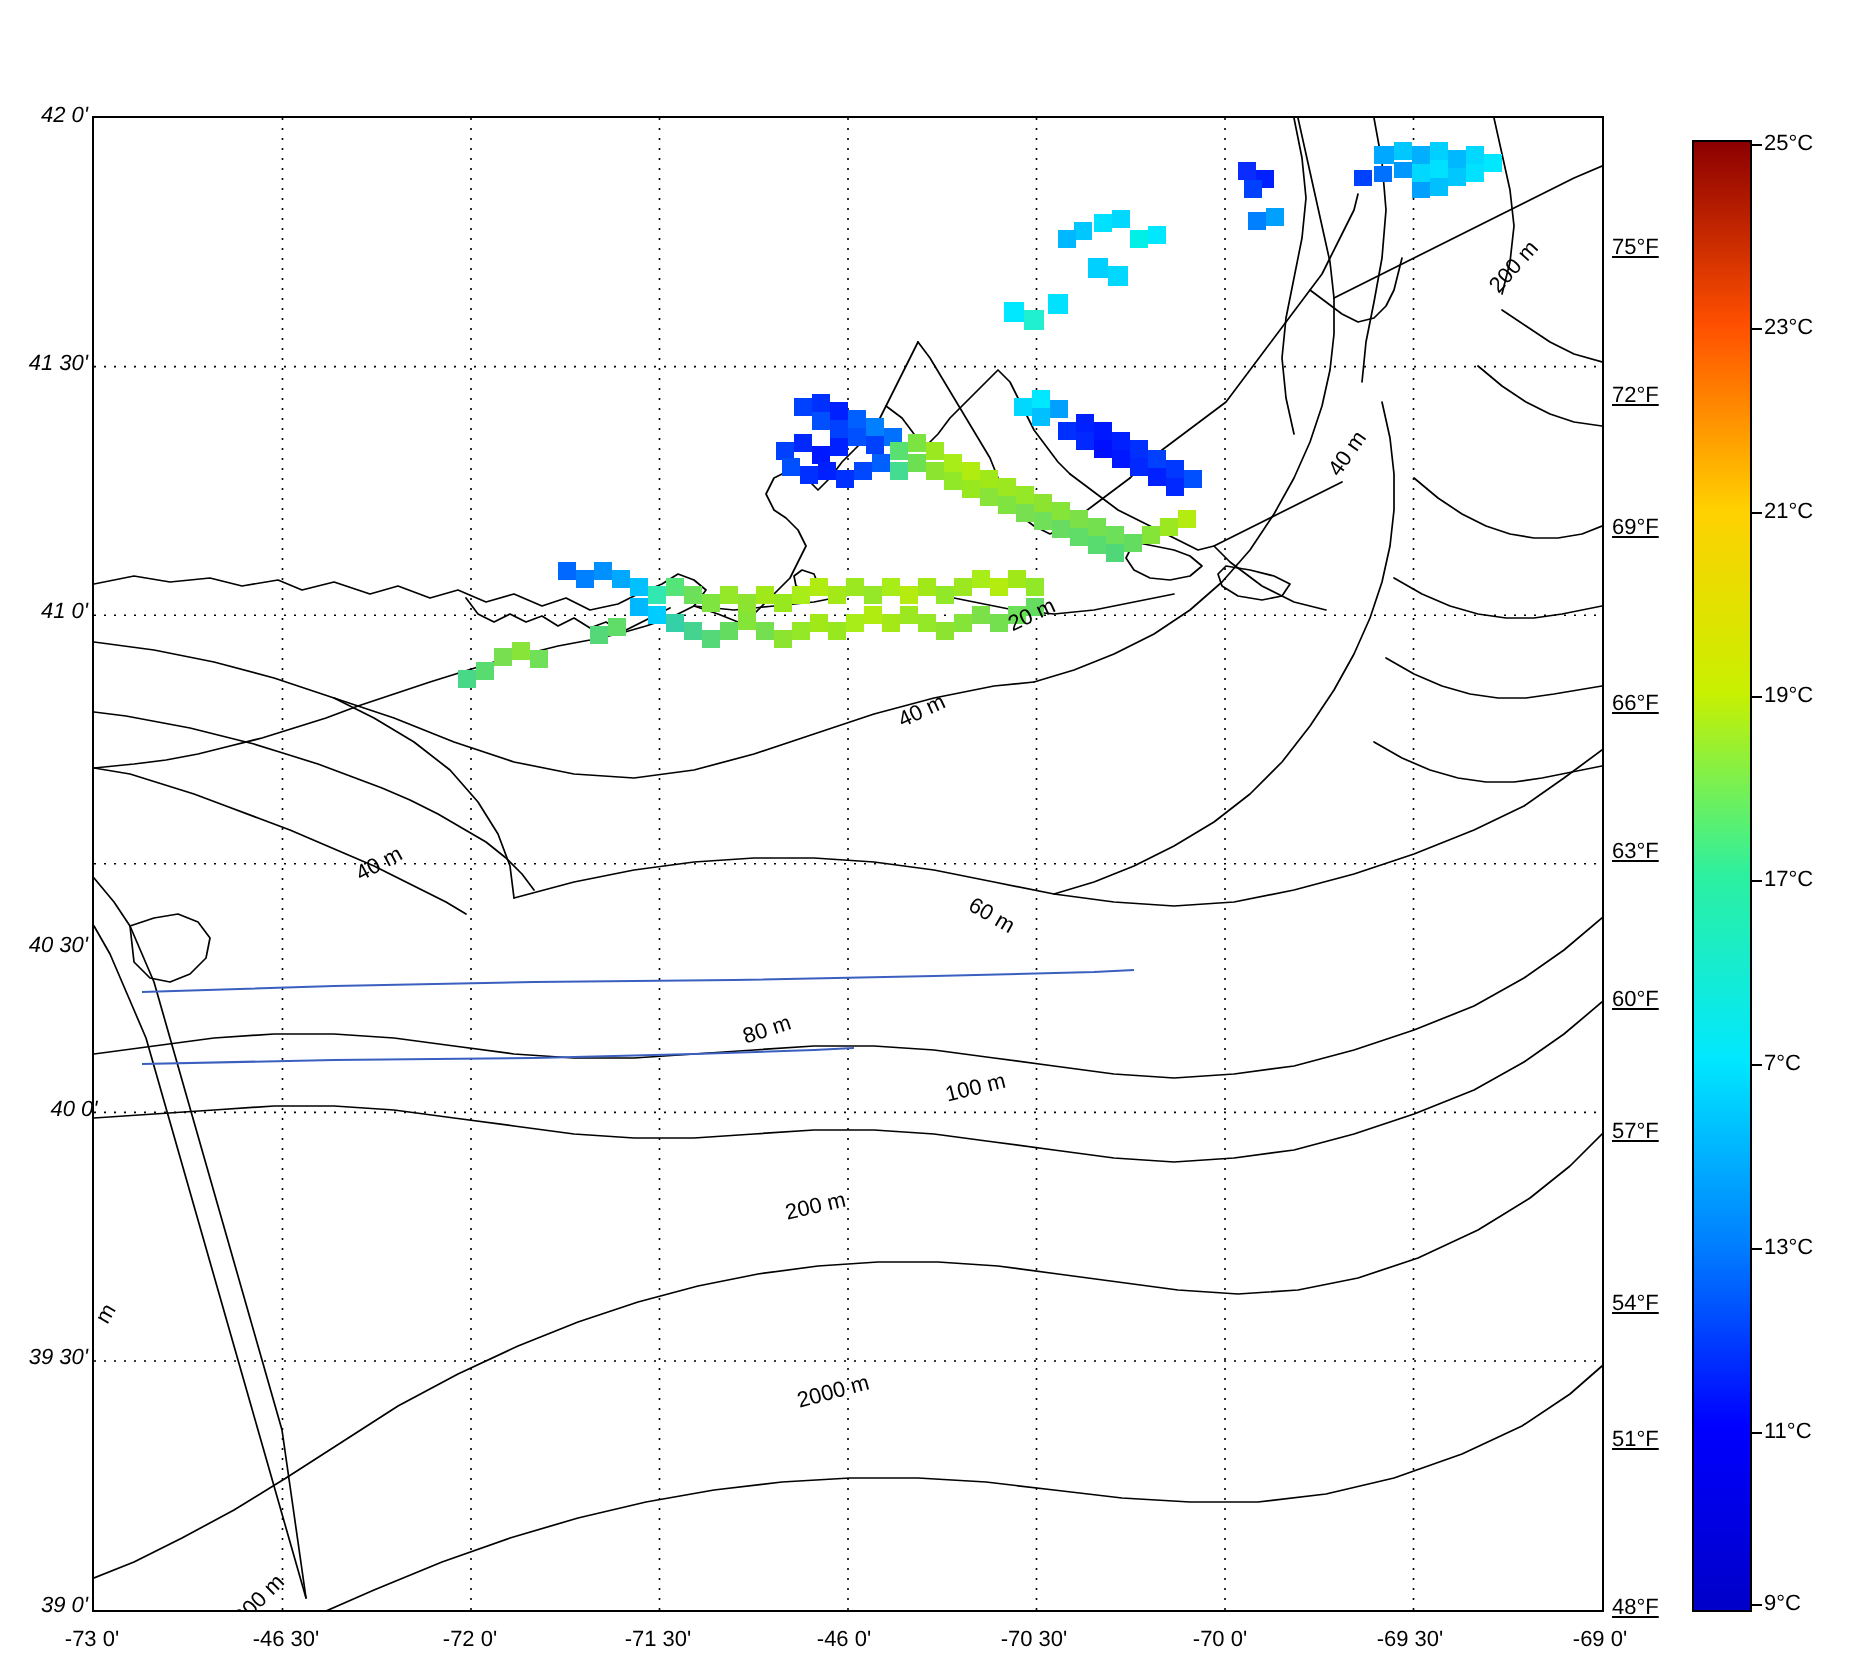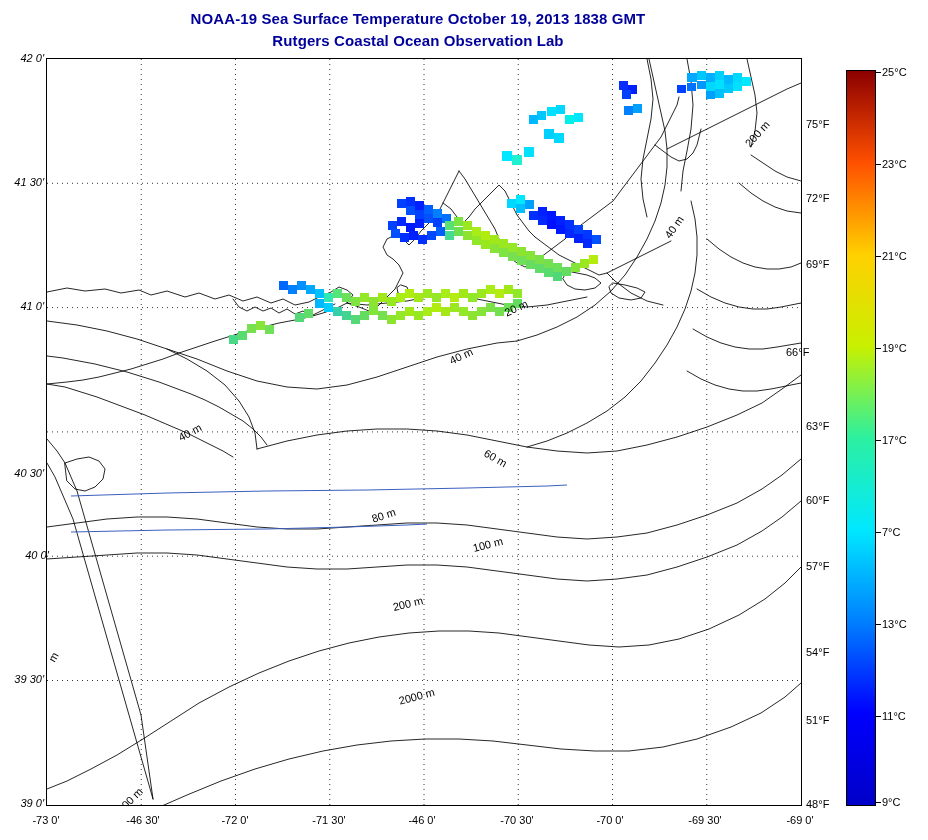--- a/index.html
+++ b/index.html
@@ -60,20 +60,21 @@
     font-size: 11px;
     color: #000000;
     white-space: nowrap;
   }
   .ylabel-left {
     text-align: right;
     font-style: italic;
   }
   .ylabel-right {
     text-align: left;
+    text-decoration: underline;
   }
   .xlabel {
     text-align: center;
   }
 
   
   #colorbar-wrap {
     position: absolute;
     left: 846px;
     top: 70px;
@@ -112,24 +113,20 @@
     color: #000000;
     white-space: nowrap;
     transform-origin: left center;
   }
 </style>
 </head>
 <body>
 
 <div id="root">
 
-  <div class="title-block">
-    <div class="title-line">NOAA-19 Sea Surface Temperature October 19, 2013 1838 GMT</div>
-    <div class="title-line">Rutgers Coastal Ocean Observation Lab</div>
-  </div>
 
   <div id="map-frame">
     <svg id="map-svg" width="754" height="746" viewBox="0 0 754 746" xmlns="http://www.w3.org/2000/svg">
 
       <g stroke="#000000" stroke-width="0.8" stroke-dasharray="1,4" fill="none">
         <line x1="94.25" y1="0" x2="94.25" y2="746"></line>
         <line x1="188.5" y1="0" x2="188.5" y2="746"></line>
         <line x1="282.75" y1="0" x2="282.75" y2="746"></line>
         <line x1="377" y1="0" x2="377" y2="746"></line>
         <line x1="471.25" y1="0" x2="471.25" y2="746"></line>
@@ -427,21 +424,21 @@
   <div class="axis-label ylabel-left" style="left:2px; top:176px; width:42px;">41 30'</div>
   <div class="axis-label ylabel-left" style="left:2px; top:300px; width:42px;">41 0'</div>
   <div class="axis-label ylabel-left" style="left:2px; top:425px; width:42px;margin-top:42px;">40 30'</div>
   <div class="axis-label ylabel-left" style="left:16px; top:549px; width:42px;text-align:center;">40 0'</div>
   <div class="axis-label ylabel-left" style="left:2px; top:673px; width:42px;">39 30'</div>
   <div class="axis-label ylabel-left" style="left:2px; top:797px; width:42px;">39 0'</div>
 
   <div class="axis-label ylabel-right" style="left:806px; top:118px;">75°F</div>
   <div class="axis-label ylabel-right" style="left:806px; top:192px;">72°F</div>
   <div class="axis-label ylabel-right" style="left:806px; top:258px;">69°F</div>
-  <div class="axis-label ylabel-right" style="left:786px; top:346px;text-align:right;">66°F</div>
+  <div class="axis-label ylabel-right" style="left:806px; top:346px;text-align:right;">66°F</div>
   <div class="axis-label ylabel-right" style="left:806px; top:420px;">63°F</div>
   <div class="axis-label ylabel-right" style="left:806px; top:494px;">60°F</div>
   <div class="axis-label ylabel-right" style="left:806px; top:560px;">57°F</div>
   <div class="axis-label ylabel-right" style="left:806px; top:646px;">54°F</div>
   <div class="axis-label ylabel-right" style="left:806px; top:714px;">51°F</div>
   <div class="axis-label ylabel-right" style="left:806px; top:798px;">48°F</div>
 
   <div class="axis-label xlabel" style="left:16px; top:814px; width:60px;">-73 0'</div>
   <div class="axis-label xlabel" style="left:110px; top:814px; width:66px;">-46 30'</div>
   <div class="axis-label xlabel" style="left:205px; top:814px; width:60px;">-72 0'</div>

